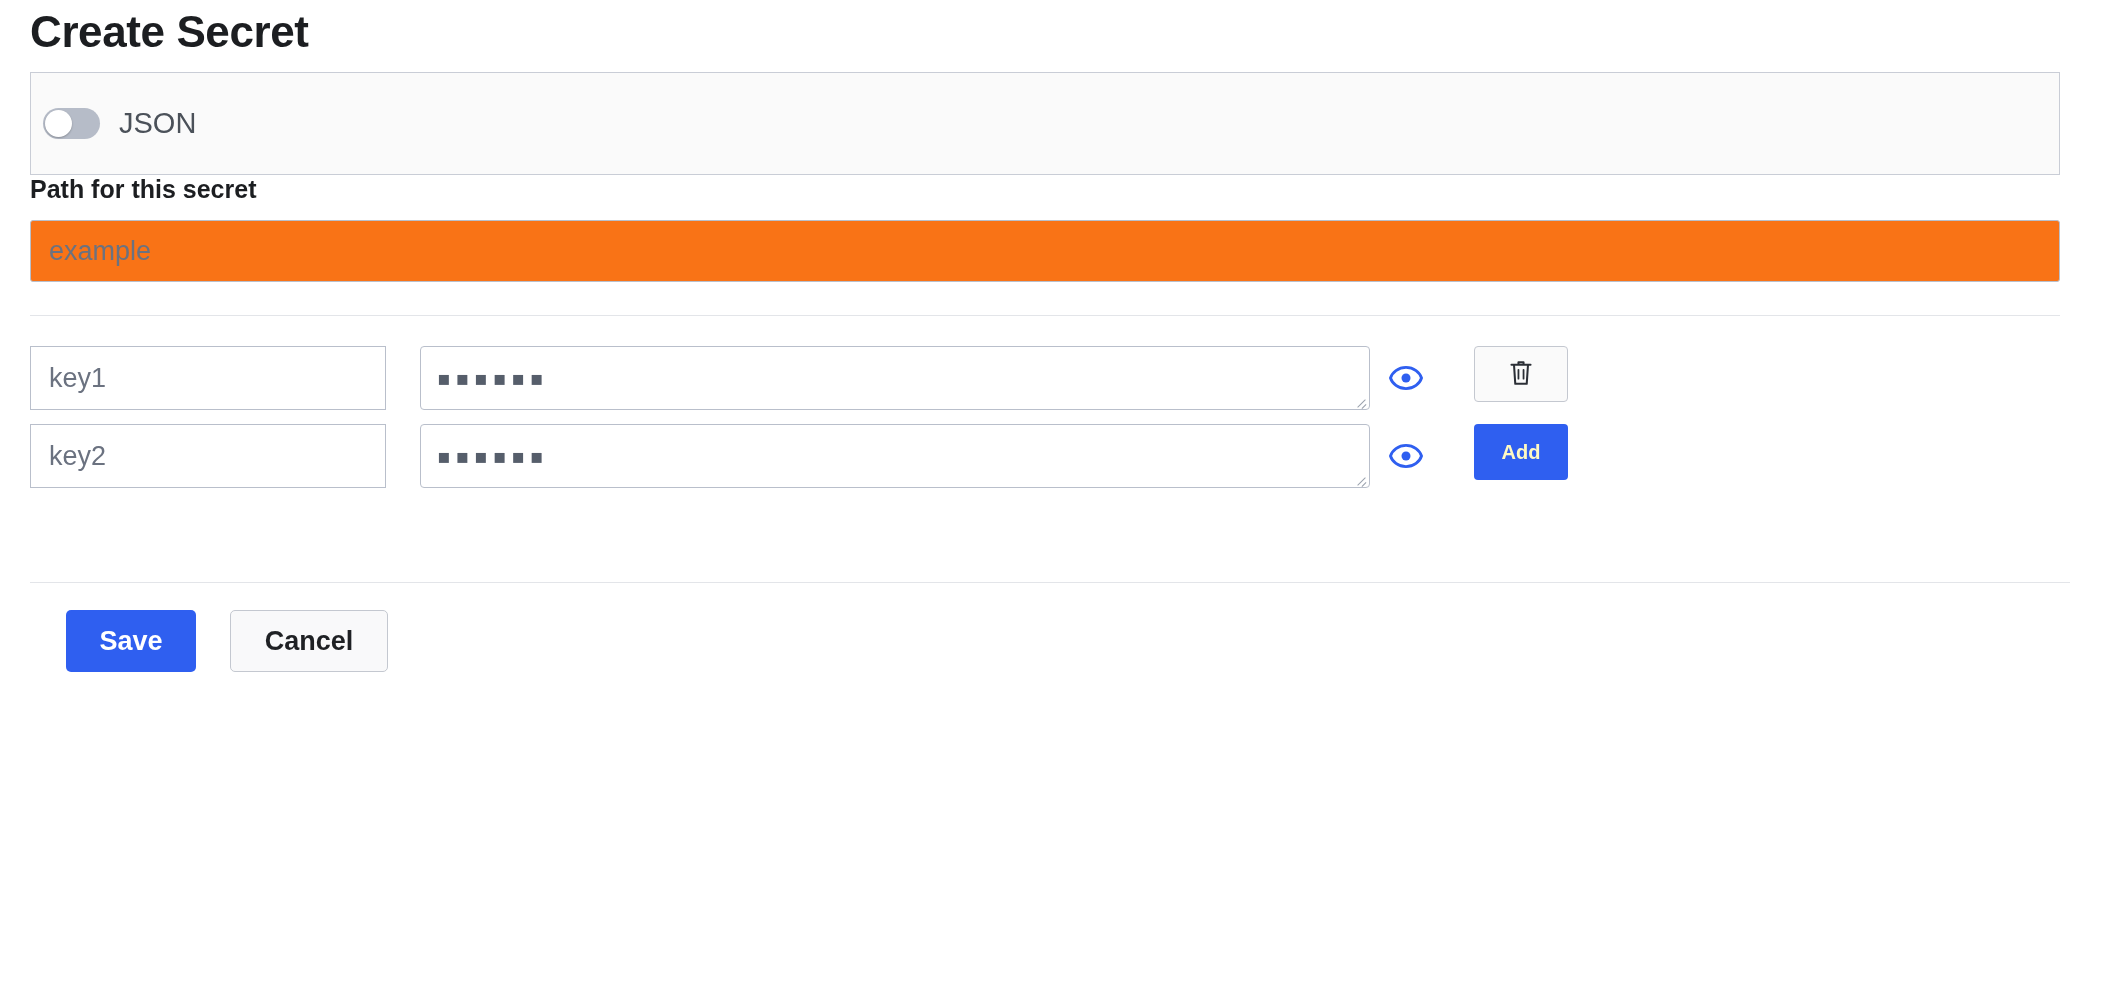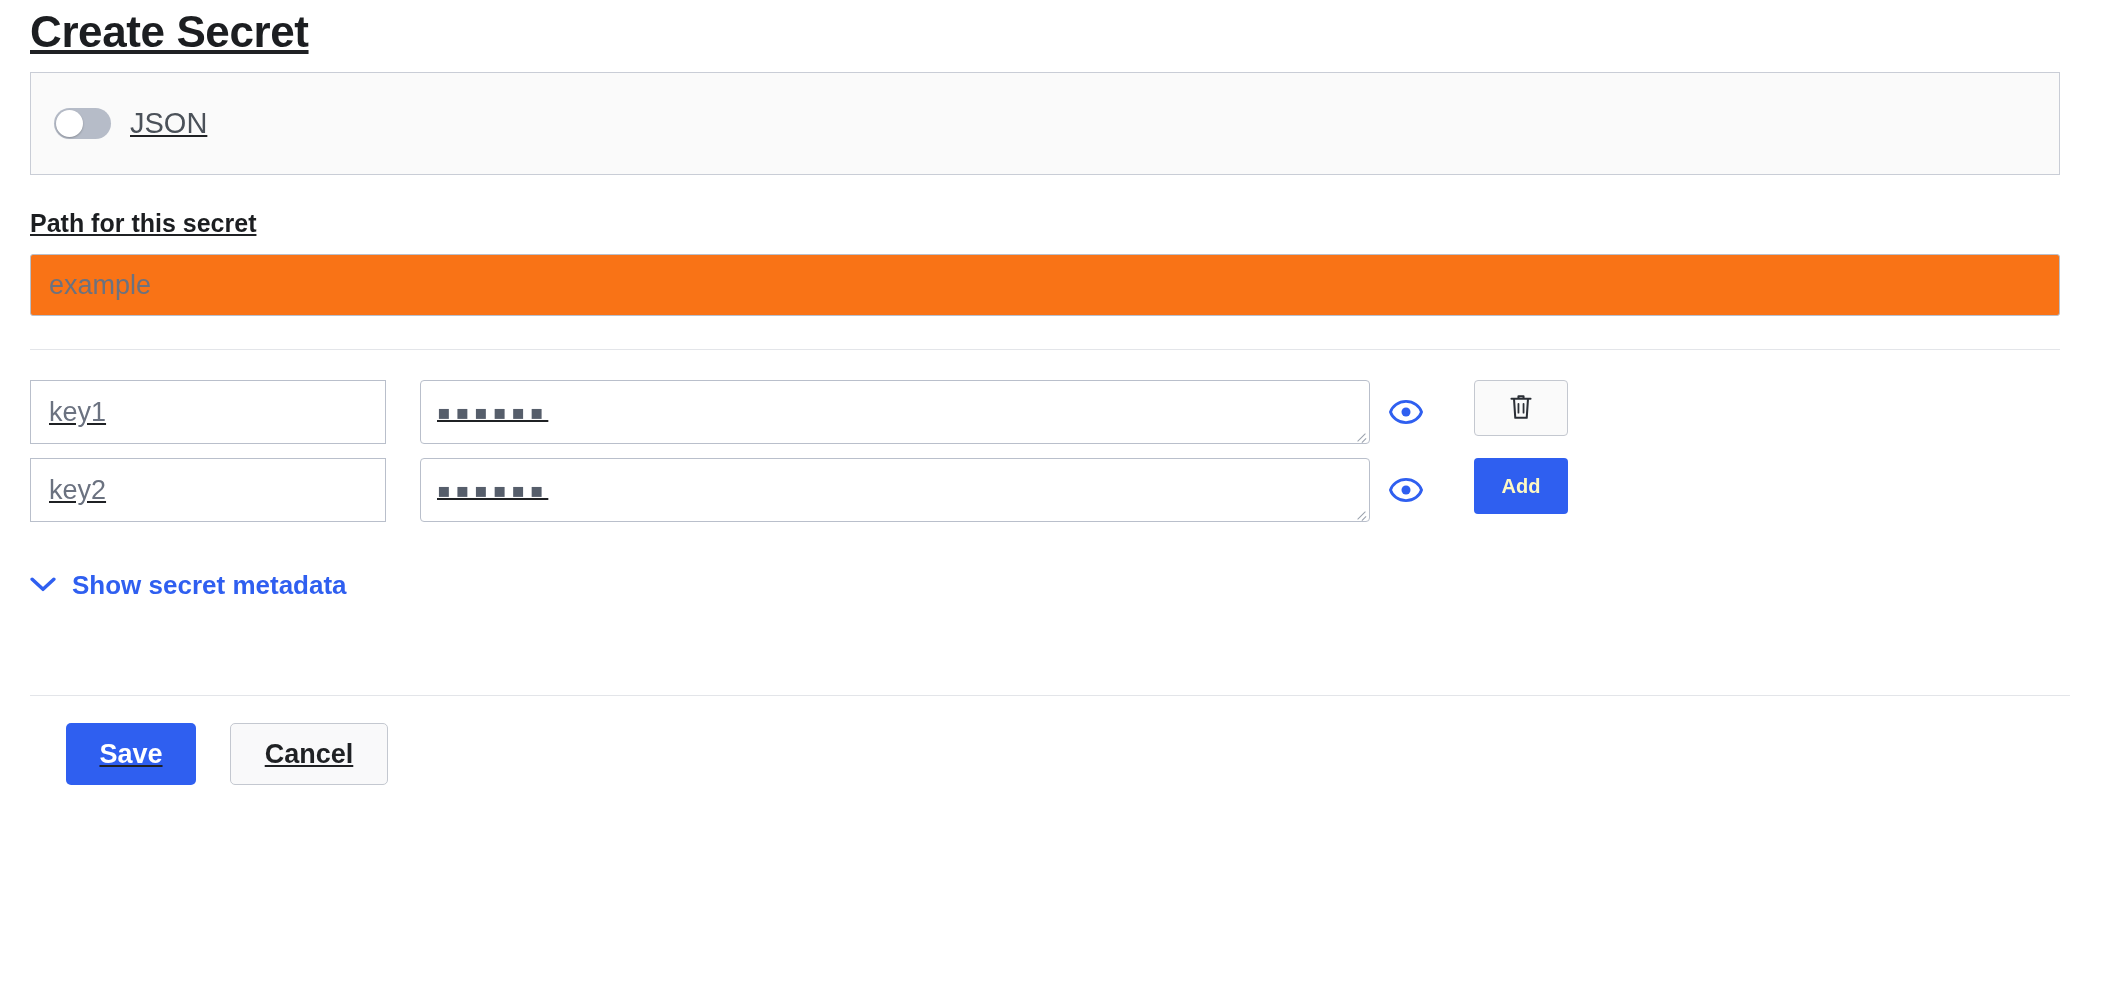--- a/index.html
+++ b/index.html
@@ -11,21 +11,20 @@
     width: 2110px; height: 982px;
     font-family: "Liberation Sans", sans-serif;
     color: #1f2124;
     overflow: hidden;
   }
   .page {
     position: relative;
     width: 2110px;
     height: 949px;
     padding: 0;
-    text-decoration: underline;
   }
   .inner {
     padding-left: 30px;
     padding-right: 40px;
     padding-top: 8px;
   }
 
   
   .page-title {
     font-size: 44px;
@@ -36,21 +35,21 @@
     line-height: 1.1;
   }
 
   
   .json-bar {
     border: 1px solid #c9cdd6;
     background: #fafafa;
     height: 103px;
     display: flex;
     align-items: center;
-    padding-left: 23px;
+    padding-left: 12px;
     margin-right: 10px;
   }
   .toggle {
     width: 57px;
     height: 31px;
     border-radius: 16px;
     background: #b6bcc8;
     position: relative;
     flex: none;
     cursor: pointer;
@@ -64,21 +63,21 @@
     box-shadow: 0 1px 2px rgba(0,0,0,.25);
   }
   .toggle-label {
     margin-left: 19px;
     font-size: 29px;
     color: #4b5159;
     font-weight: 400;
   }
 
   
-  .field-block { margin-top: 34px; }
+  .field-block { }
   .field-label {
     font-size: 25px;
     font-weight: 700;
     color: #1c1e21;
     margin-bottom: 16px;
     display: block;
   }
   .text-input {
     width: calc(100% - 10px);
     height: 62px;
@@ -338,28 +337,20 @@
               <path d="M12 1C6.5 1 2.2 4.6 1 8.5c1.2 3.9 5.5 7.5 11 7.5s9.8-3.6 11-7.5C21.8 4.6 17.5 1 12 1z" stroke="#2f5ff0" stroke-width="2" fill="none"></path>
               <circle cx="12" cy="8.5" r="3.2" fill="#2f5ff0"></circle>
             </svg>
           </span>
         </button>
         <div class="row-action">
           <button class="btn-add">Add</button>
         </div>
       </div>
 
-      <div class="meta-toggle">
-        <span class="chev">
-          <svg width="26" height="16" viewBox="0 0 18 11" fill="none">
-            <path d="M1.5 2.2L9 9.2l7.5-7" stroke="#2f5ff0" stroke-width="2.4" stroke-linecap="round" stroke-linejoin="round" fill="none"></path>
-          </svg>
-        </span>
-        <span class="meta-text">Show secret metadata</span>
-      </div>
     </div>
 
   </div>
 
   <hr class="footer-sep">
 
   <div class="footer">
     <button class="btn-save">Save</button>
     <button class="btn-cancel">Cancel</button>
   </div>

